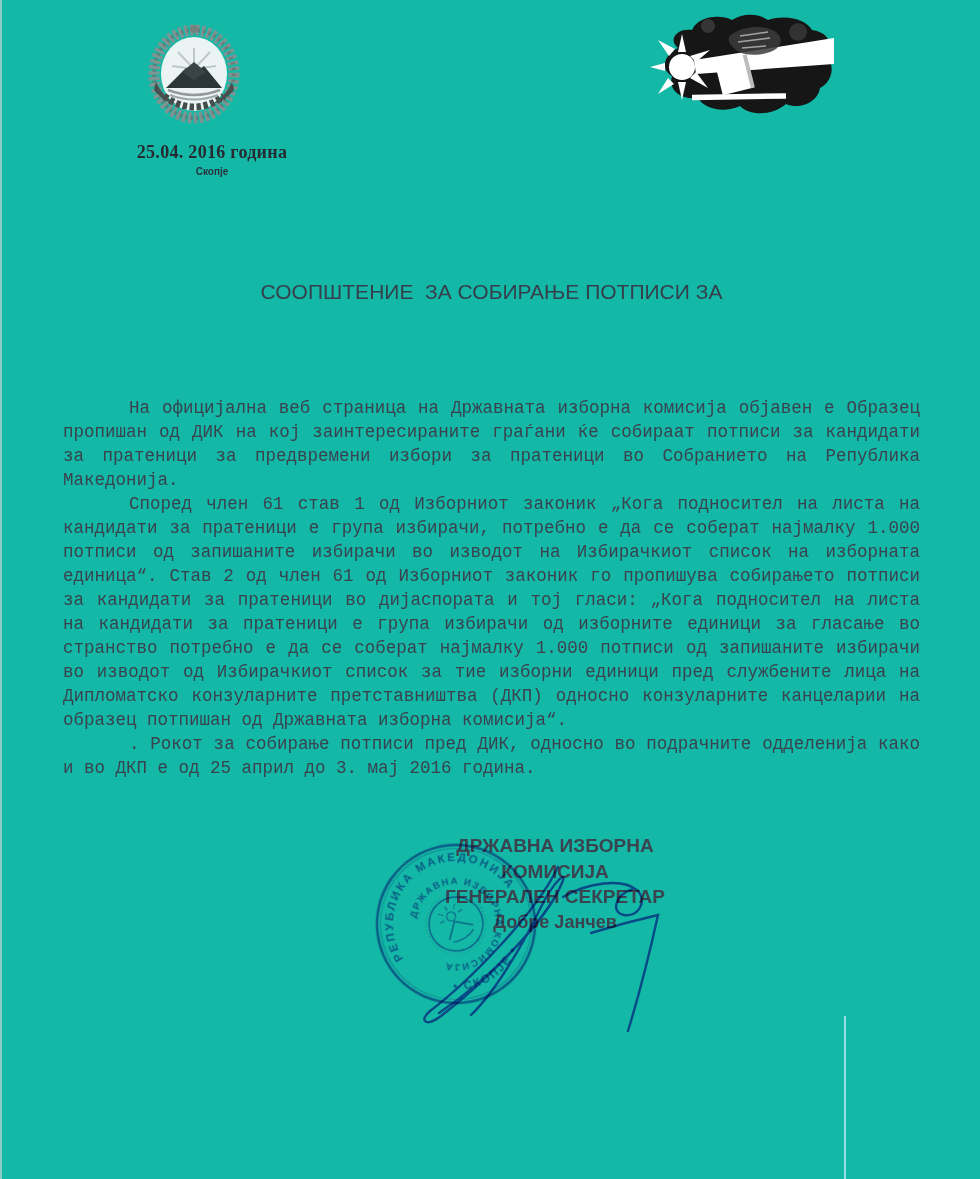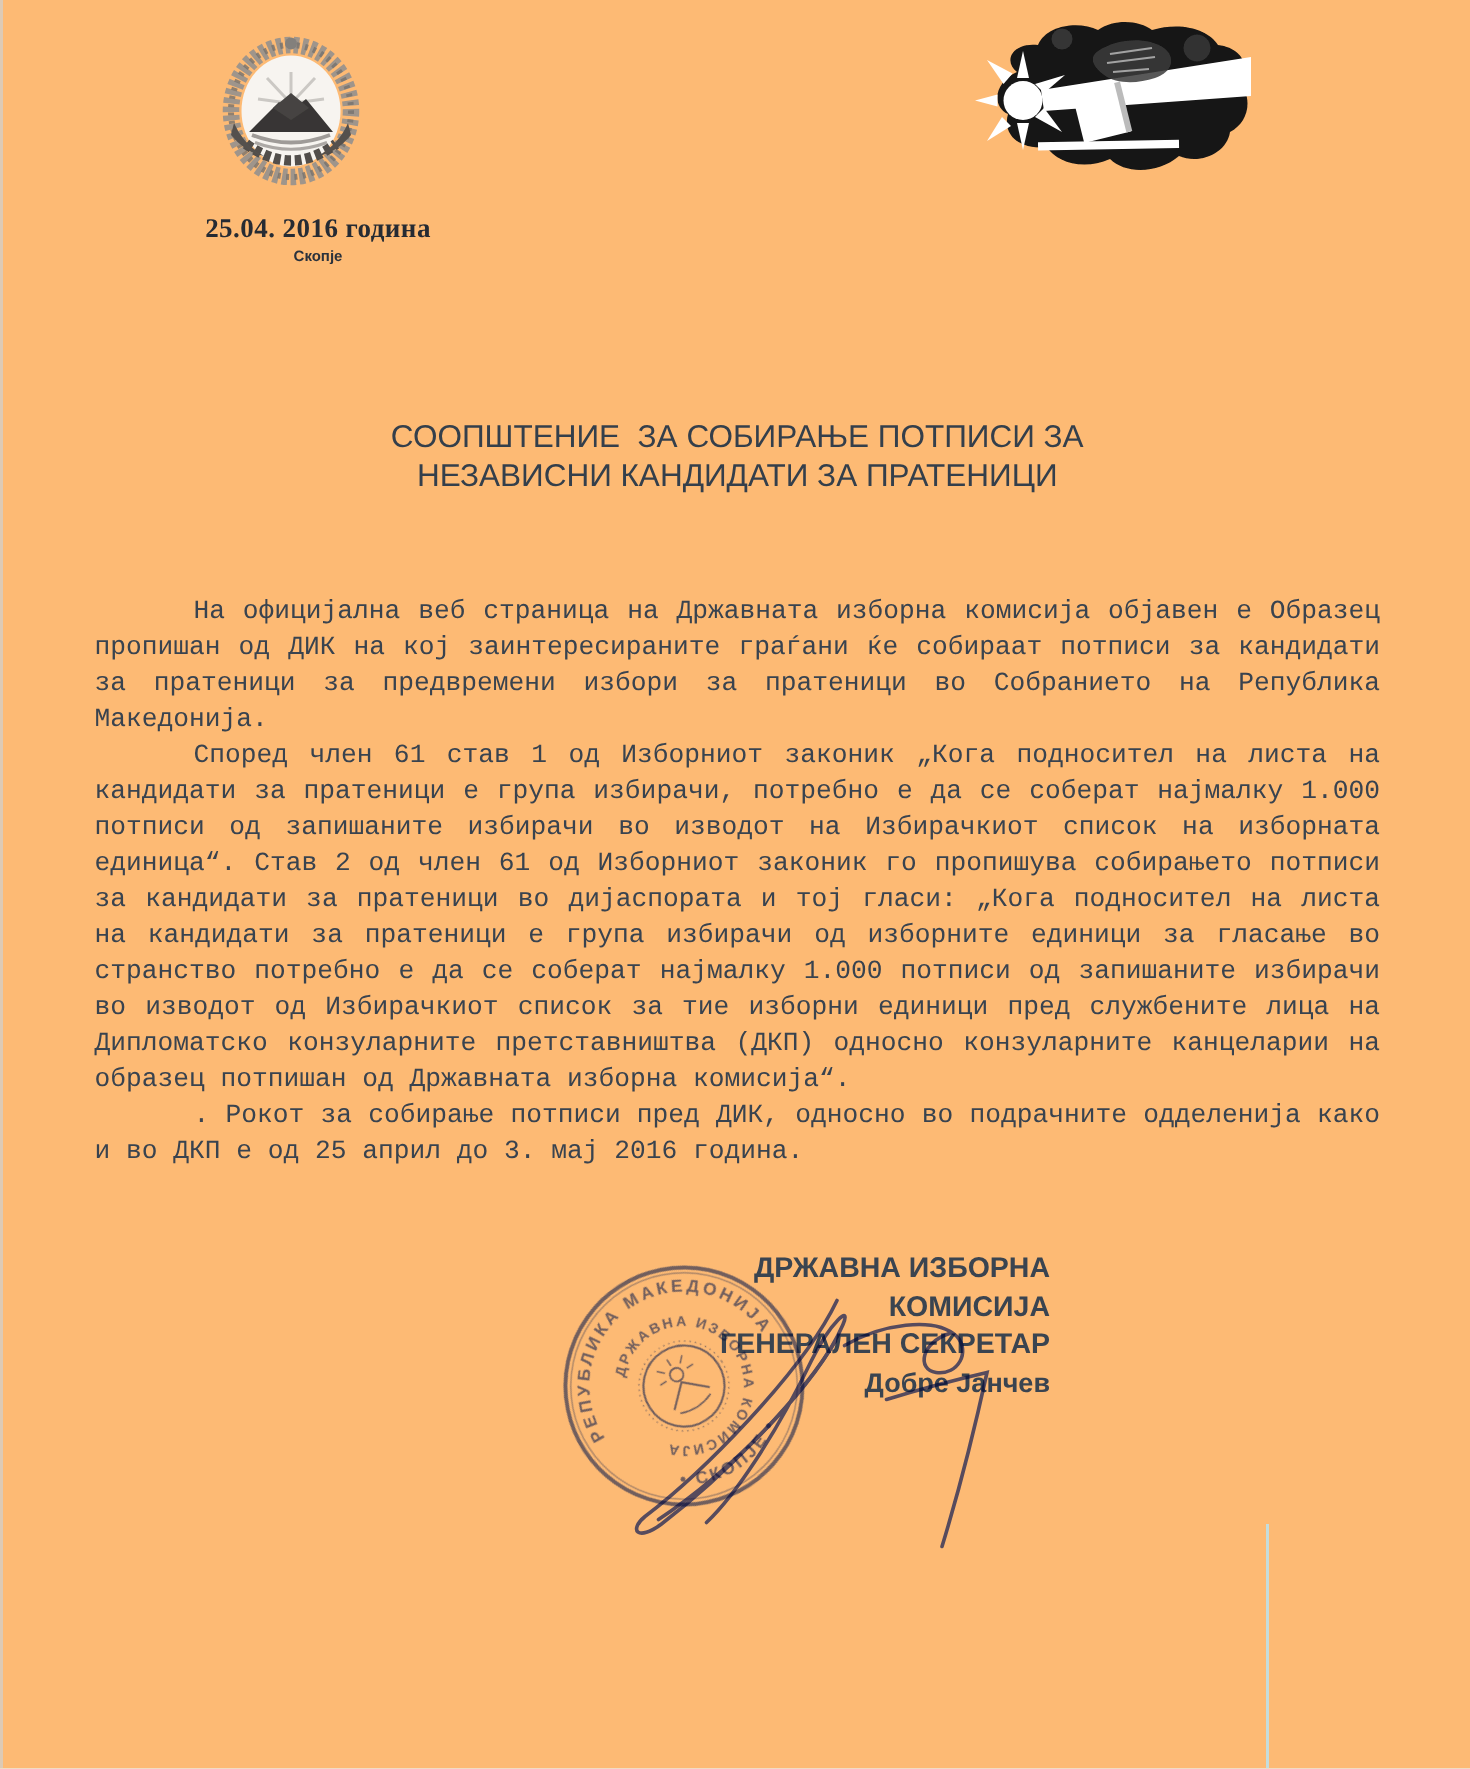--- a/index.html
+++ b/index.html
@@ -1,18 +1,18 @@
 <!DOCTYPE html>
 <html><head>
 <meta charset="utf-8">
 <style>
   html,body { margin:0; padding:0; background:#e9ebed; }
   .page {
     position:relative; width:980px; height:1179px; margin:0 auto;
-    background:#fdba74; overflow:hidden;
+    background:#14b8a6; overflow:hidden;
     font-family:"Liberation Sans","DejaVu Sans",sans-serif;
   }
   
   .edge-left { position:absolute; left:0; top:0; width:2px; height:1179px;
     background:#ccd3d8; opacity:.65; z-index:10; }
   .scanline-right { position:absolute; left:844px; top:1016px; width:2px; height:163px;
     background:#b5e6f7; opacity:.8; z-index:10; }
   
   .coat { position:absolute; left:142px; top:22px; width:104px; height:106px; z-index:2; }
   .dateblock { position:absolute; left:124px; top:142px; width:176px; text-align:center; z-index:2; }
@@ -22,21 +22,21 @@
   .seclogo { position:absolute; left:648px; top:10px; width:188px; height:116px; z-index:2; }
   
   .title { position:absolute; left:63px; top:279px; width:857px; text-align:center;
     font-weight:normal; font-size:21px; line-height:26px; color:#343f4b; z-index:2; }
   .title div { white-space:pre; }
   
   .docbody { position:absolute; left:63px; top:396px; width:857px;
     font-size:17.5px; line-height:24px; color:#39434f; text-align:justify; z-index:1;font-family:Liberation Mono, monospace; }
   .docbody p { margin:0; text-indent:66px; }
   
-  .sig { position:absolute; left:410px; top:833px; width:290px; text-align:right;
+  .sig { position:absolute; left:410px; top:833px; width:290px; text-align:center;
     font-weight:bold; color:#3a4450; line-height:25.5px; z-index:2; }
   .sig .org, .sig .role { font-size:19px; }
   .sig .name { font-size:18px; }
   
   .stamp { position:absolute; left:346px; top:812px; width:220px; height:220px;
     z-index:5; mix-blend-mode:multiply; }
   .scribble { position:absolute; left:395px; top:845px; width:280px; height:200px;
     z-index:6; mix-blend-mode:multiply; }
 </style>
 </head>
@@ -115,21 +115,20 @@
             <line x1="90" y1="32" x2="122" y2="28"></line>
           <line x1="94" y1="38" x2="118" y2="36"></line>
         </g>
         <rect x="44" y="84" width="94" height="5.5" fill="#ffffff" transform="rotate(-1 90 86)"></rect>
       </g>
     </svg>
   </div>
 
   <div class="title">
     <div>СООПШТЕНИЕ  ЗА СОБИРАЊЕ ПОТПИСИ ЗА</div>
-    <div>НЕЗАВИСНИ КАНДИДАТИ ЗА ПРАТЕНИЦИ</div>
   </div>
 
   <div class="docbody">
     <p>На официјална веб страница на Државната изборна комисија објавен е Образец пропишан од ДИК на кој заинтересираните граѓани ќе собираат потписи за кандидати за пратеници за предвремени избори за пратеници во Собранието на Република Македонија.</p>
     <p>Според член 61 став 1 од Изборниот законик „Кога подносител на листа на кандидати за пратеници е група избирачи, потребно е да се соберат најмалку 1.000 потписи од запишаните избирачи во изводот на Избирачкиот список на изборната единица“. Став 2 од член 61 од Изборниот законик го пропишува собирањето потписи за кандидати за пратеници во дијаспората и тој гласи: „Кога подносител на листа на кандидати за пратеници е група избирачи од изборните единици за гласање во странство потребно е да се соберат најмалку 1.000 потписи од запишаните избирачи во изводот од Избирачкиот список за тие изборни единици пред службените лица на Дипломатско конзуларните претставништва (ДКП) односно конзуларните канцеларии на образец потпишан од Државната изборна комисија“.</p>
     <p>. Рокот за собирање потписи пред ДИК, односно во подрачните одделенија како и во ДКП е од 25 април до 3. мај 2016 година.</p>
   </div>
 
   <div class="sig">
     <div class="org">ДРЖАВНА ИЗБОРНА КОМИСИЈА</div>

